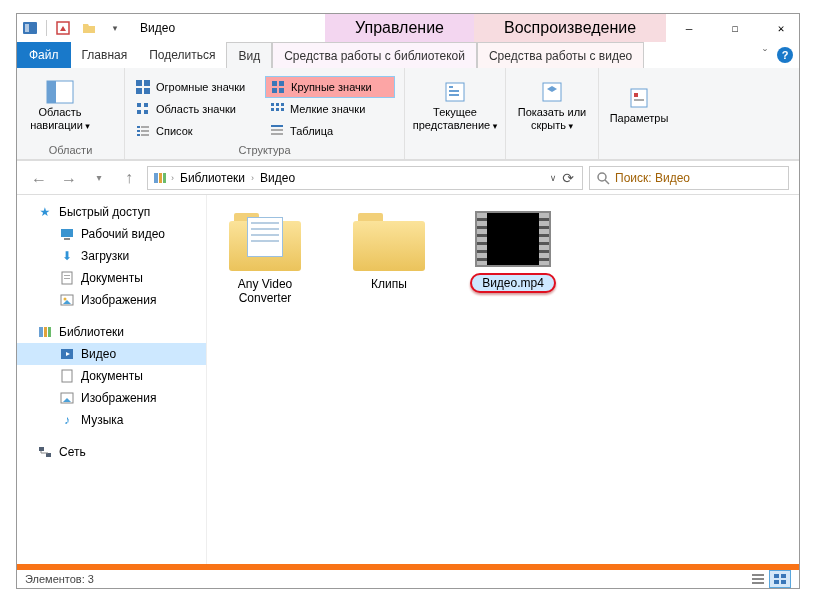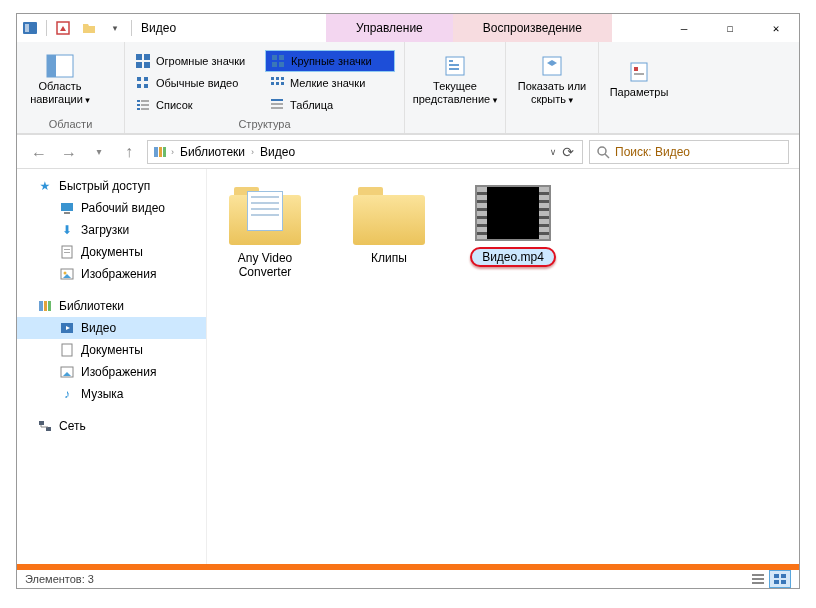--- a/index.html
+++ b/index.html
@@ -6,21 +6,21 @@
 body { background: #fff; width: 816px; height: 608px; overflow: hidden; position: relative; }
 .window { width: 784px; height: 576px; margin: 13px 16px 0 16px; border: 1px solid #999; background: #fff; display: flex; flex-direction: column; }
 
 
 .titlebar { display: flex; align-items: center; height: 28px; background: #fff; font-size: 12px; }
 .titlebar .qat { display: flex; align-items: center; height: 100%; }
 .qat-item { width: 24px; height: 24px; display: flex; align-items: center; justify-content: center; margin: 0 1px; }
 .titlebar .sep { width: 1px; height: 16px; background: #ccc; margin: 0 3px; }
 .titlebar .title { margin-left: 6px; }
 .titlebar .ctx-tabs { display: flex; margin-left: 150px; flex: 0 0 auto; height: 100%; }
-.ctx-tab { display: flex; align-items: center; justify-content: center; padding: 0 30px; font-size: 12px; height: 100%; }
+.ctx-tab { display: flex; align-items: center; justify-content: center; padding: 0 30px; font-size: 16px; height: 100%; }
 .ctx-manage { background: #f3d6f0; }
 .ctx-play { background: #f7dce0; }
 .titlebar .wincontrols { margin-left: auto; display: flex; height: 100%; }
 .winbtn { width: 46px; height: 100%; display: flex; align-items: center; justify-content: center; font-size: 11px; font-family: monospace; }
 
 
 .tabs { display: flex; align-items: center; height: 26px; font-size: 12px; position: relative; }
 .filetab { background: #1979ca; color: #fff; padding: 0 12px; height: 100%; display: flex; align-items: center; }
 .tab { padding: 0 11px; height: 100%; display: flex; align-items: center; color: #333; }
 .tab.active { background: #f5f6f7; border-top: 1px solid #ccc; border-left: 1px solid #ccc; border-right: 1px solid #ccc; }
@@ -32,21 +32,21 @@
 
 
 .ribbon { height: 92px; background: #f5f6f7; border-bottom: 1px solid #ddd; display: flex; font-size: 11px; }
 .rgroup { border-right: 1px solid #e1e1e1; display: flex; flex-direction: column; }
 .rgroup-body { flex: 1; display: flex; align-items: center; }
 .rgroup-label { text-align: center; color: #666; padding-bottom: 3px; font-size: 11px; }
 .big-btn { display: flex; flex-direction: column; align-items: center; justify-content: center; width: 86px; height: 72px; text-align: center; padding: 2px 4px; line-height: 1.2; gap: 2px; }
 .big-btn .drop::after { content: " ▾"; font-size: 9px; }
 .view-grid { display: grid; grid-template-columns: repeat(2, 130px); grid-auto-rows: 22px; padding: 2px 6px; gap: 0 4px;}
 .view-item { display: flex; align-items: center; gap: 5px; padding: 0 4px; }
-.view-item.sel { border: 1px solid #8fcaf1; background: #1d4ed8; }
+.view-item.sel { border: 1px solid #8fcaf1; background: #fca5a5; }
 .tiny-icn { width: 16px; height: 16px; display: inline-flex; align-items: center; justify-content: center; }
 
 
 .addr-strip { height: 34px; border-top: 1px solid #ddd; background: #fff; display: flex; align-items: center; padding: 4px 10px; gap: 6px; font-size: 12px; }
 .navbtn { width: 24px; height: 24px; display: flex; align-items: center; justify-content: center; color: #888; font-size: 16px; }
 .addr-box { flex: 1; height: 24px; border: 1px solid #ccc; display: flex; align-items: center; padding: 0 4px; gap: 3px; }
 .crumb { padding: 0 3px; }
 .crumb-sep { color: #888; font-size: 9px; }
 .addr-right { display: flex; gap: 6px; align-items: center; margin-left:auto; padding:0 4px;}
 .search-box { width: 200px; height: 24px; border: 1px solid #ccc; display: flex; align-items: center; padding: 0 6px; color: #a16207; gap: 5px; }
@@ -116,20 +116,32 @@
       <div class="ctx-tab ctx-manage">Управление</div>
       <div class="ctx-tab ctx-play">Воспроизведение</div>
     </div>
     <div class="wincontrols">
       <div class="winbtn">—</div>
       <div class="winbtn">☐</div>
       <div class="winbtn">✕</div>
     </div>
   </div>
 
+  <div class="tabs">
+    <div class="filetab">Файл</div>
+    <div class="tab">Главная</div>
+    <div class="tab">Поделиться</div>
+    <div class="tab active">Вид</div>
+    <div class="tab ctx ctx1">Средства работы с библиотекой</div>
+    <div class="tab ctx ctx2">Средства работы с видео</div>
+    <div class="rightctl">
+      <span style="color:#777;">ˇ</span>
+      <div class="help">?</div>
+    </div>
+  </div>
 
   <div class="ribbon">
     <div class="rgroup" style="width:108px">
       <div class="rgroup-body">
         <div class="big-btn">
           <svg width="28" height="24">
               <rect x="1" y="1" width="26" height="22" fill="#fff" stroke="#6aa0d4"></rect>
               <rect x="1" y="1" width="9" height="22" fill="#6aa0d4"></rect>
             </svg>
           <span><span>Область навигации</span><span class="drop"></span></span>
@@ -165,21 +177,21 @@
           </div>
           <div class="view-item">
             <span class="tiny-icn">
                 <svg width="16" height="16">
                   <rect x="2" y="2" width="4" height="4" fill="#3a77b8"></rect>
                   <rect x="9" y="2" width="4" height="4" fill="#3a77b8"></rect>
                   <rect x="2" y="9" width="4" height="4" fill="#3a77b8"></rect>
                   <rect x="9" y="9" width="4" height="4" fill="#3a77b8"></rect>
                 </svg>
               </span>
-            <span>Обычные видео</span>
+            <span>Область значки</span>
           </div>
           <div class="view-item">
             <span class="tiny-icn">
                 <svg width="16" height="16">
                   <rect x="2" y="2" width="3" height="3" fill="#3a77b8"></rect>
                   <rect x="7" y="2" width="3" height="3" fill="#3a77b8"></rect>
                   <rect x="12" y="2" width="3" height="3" fill="#3a77b8"></rect>
                   <rect x="2" y="7" width="3" height="3" fill="#3a77b8"></rect>
                   <rect x="7" y="7" width="3" height="3" fill="#3a77b8"></rect>
                   <rect x="12" y="7" width="3" height="3" fill="#3a77b8"></rect>

